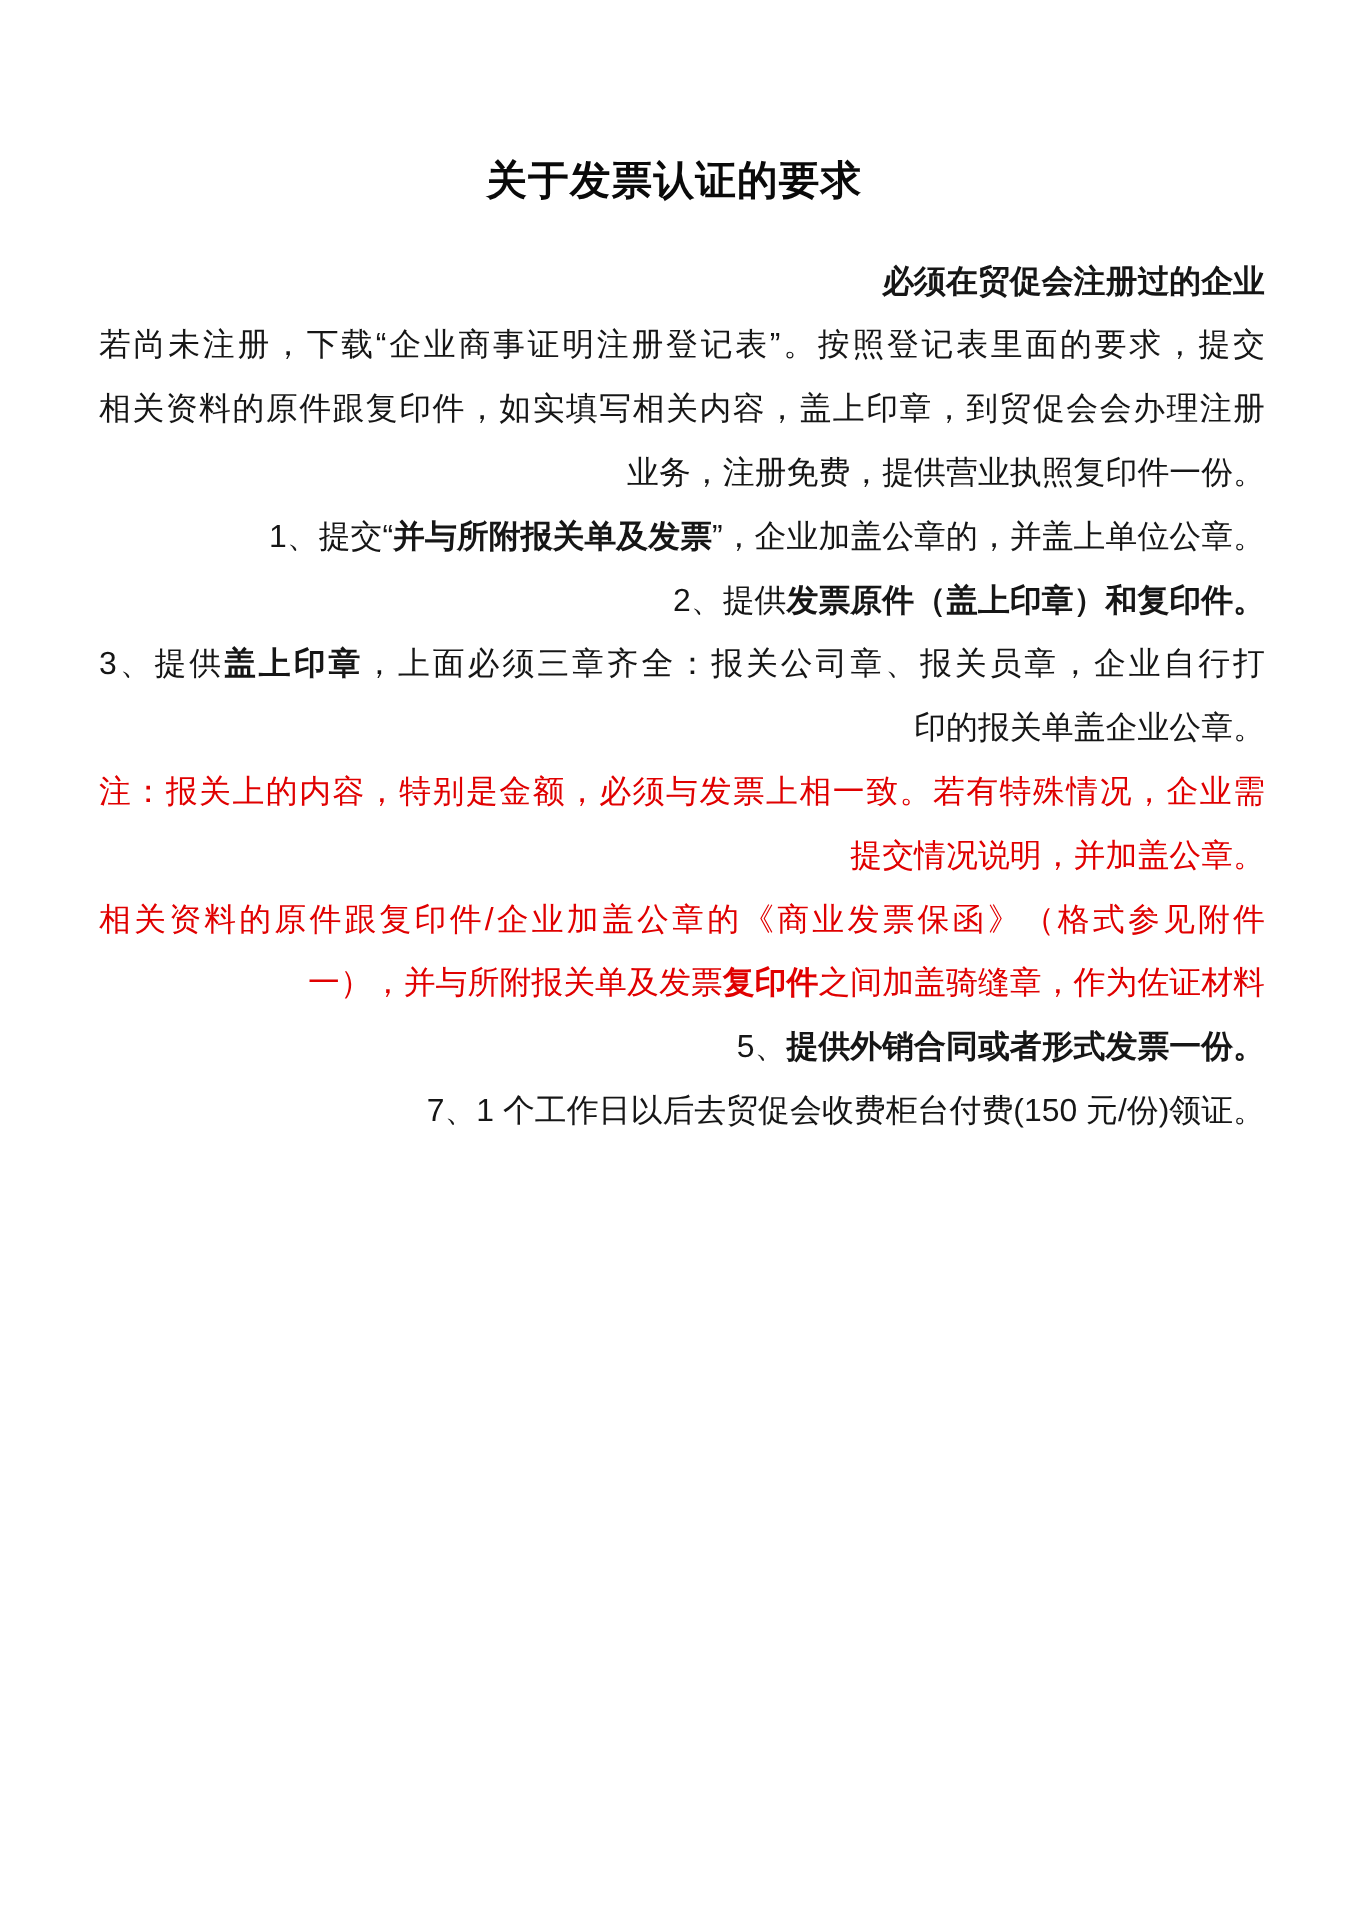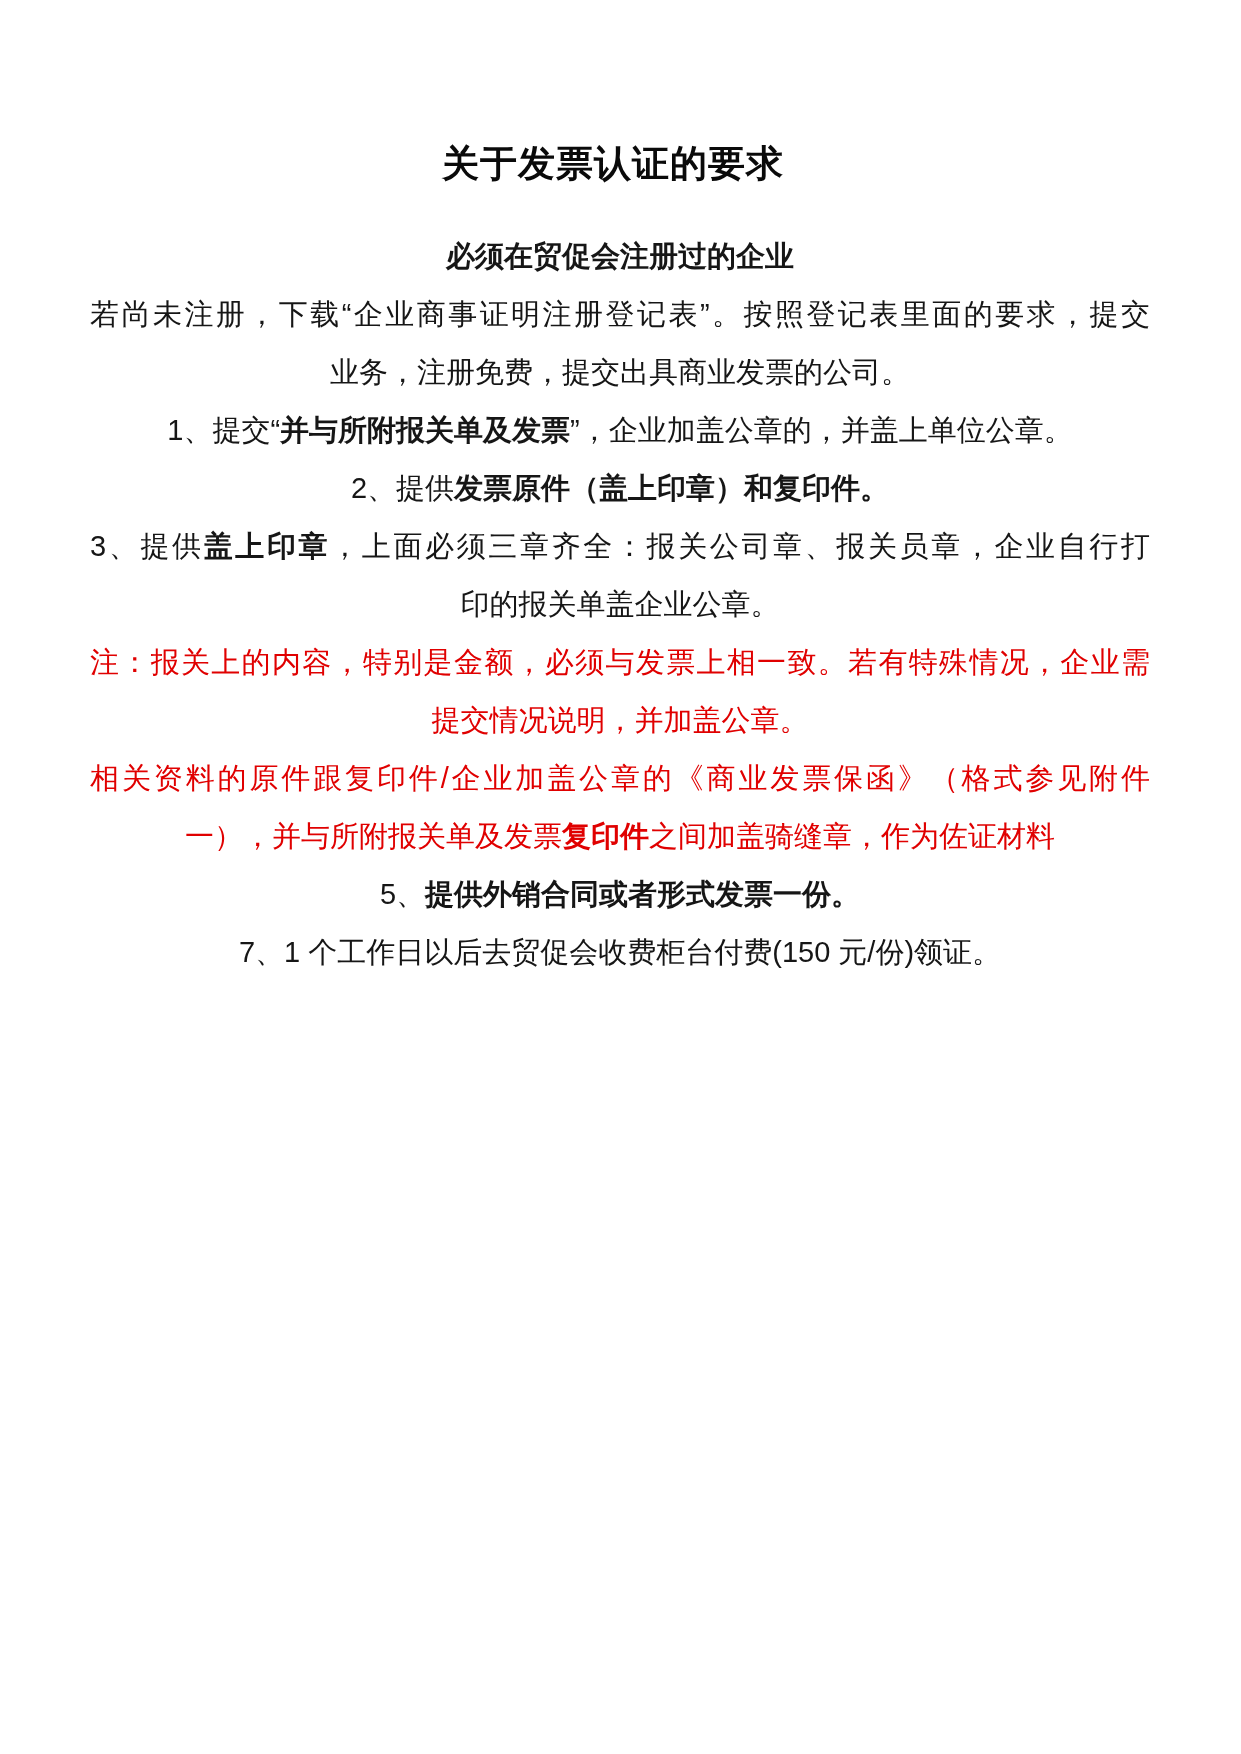--- a/index.html
+++ b/index.html
@@ -27,21 +27,21 @@
   }
   .doc-body{
     margin-top:39px;
     font-size:29px;
   }
   .para{margin:0;}
   .line{
     height:58px;
     line-height:58px;
     overflow:hidden;
-    text-align:center;
+    text-align:right;
   }
   .line.fill{
     text-align:justify;
     text-align-last:justify;
     text-justify:inter-character;
   }
   .run{white-space:pre-wrap;}
   .run.b{font-weight:700;}
   .run.r{color:var(--red,#e00000);}
 </style>
@@ -49,21 +49,22 @@
 <body>
 
 <div class="page">
   <h1 class="title">关于发票认证的要求</h1>
   <div class="doc-body" id="doc-body">
       <div class="para">
         <div class="line"><span class="run b">必须在贸促会注册过的企业</span></div>
       </div>
       <div class="para">
         <div class="line fill"><span class="run">若尚未注册，下载“企业商事证明注册登记表”。按照登记表里面的要求，提交</span></div>
-        <div class="line"><span class="run">业务，注册免费，提交出具商业发票的公司。</span></div>
+        <div class="line fill"><span class="run">相关资料的原件跟复印件，如实填写相关内容，盖上印章，到贸促会会办理注册</span></div>
+        <div class="line"><span class="run">业务，注册免费，提供营业执照复印件一份。</span></div>
       </div>
       <div class="para">
         <div class="line"><span class="run">1、提交“</span><span class="run b">并与所附报关单及发票</span><span class="run">”，企业加盖公章的，并盖上单位公章。</span></div>
       </div>
       <div class="para">
         <div class="line"><span class="run">2、提供</span><span class="run b">发票原件（盖上印章）和复印件。</span></div>
       </div>
       <div class="para">
         <div class="line fill"><span class="run">3、提供</span><span class="run b">盖上印章</span><span class="run">，上面必须三章齐全：报关公司章、报关员章，企业自行打</span></div>
         <div class="line"><span class="run">印的报关单盖企业公章。</span></div>

